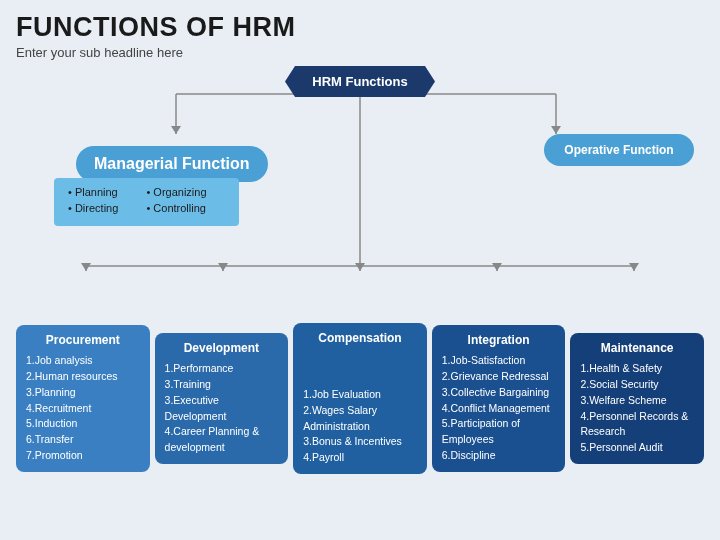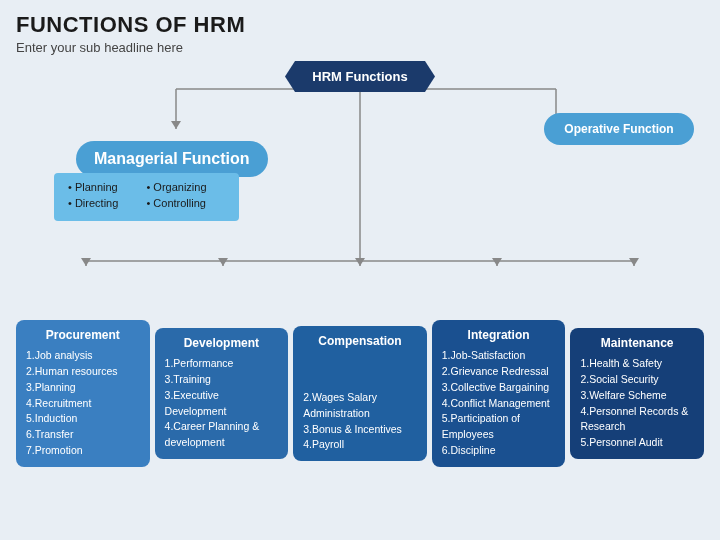--- a/index.html
+++ b/index.html
@@ -11,21 +11,21 @@
       overflow: hidden;
       position: relative;
     }
     .page {
       width: 720px;
       height: 540px;
       position: relative;
       padding: 12px 16px;
     }
     .main-title {
-      font-size: 22px;
+      font-size: 27px;
       font-weight: 900;
       color: #1a1a1a;
       letter-spacing: 0.5px;
     }
     .sub-title {
       font-size: 13px;
       color: #444;
       margin-top: 2px;
     }
 
@@ -66,21 +66,21 @@
       padding: 9px 18px;
       border-radius: 22px;
       text-align: center;
       min-width: 150px;
     }
 
     
     .ops-box {
       position: absolute;
       right: 10px;
-      top: 52px;
+      top: 68px;
       background: #4a9fd4;
       color: white;
       font-weight: bold;
       font-size: 12px;
       padding: 9px 18px;
       border-radius: 22px;
       text-align: center;
       min-width: 150px;
     }
 
@@ -227,20 +227,21 @@
           <div class="card-body">
             <div>1.Performance</div>
             <div>3.Training</div>
             <div>3.Executive Development</div>
             <div>4.Career Planning &amp; development</div>
           </div>
         </div>
         <div class="card card-compensation">
           <div class="card-header">Compensation</div>
           <div class="card-body">
+            <div>1.Job Evaluation</div>
             <div>2.Wages Salary Administration</div>
             <div>3.Bonus &amp; Incentives</div>
             <div>4.Payroll</div>
           </div>
         </div>
         <div class="card card-integration">
           <div class="card-header">Integration</div>
           <div class="card-body">
             <div>1.Job-Satisfaction</div>
             <div>2.Grievance Redressal</div>

